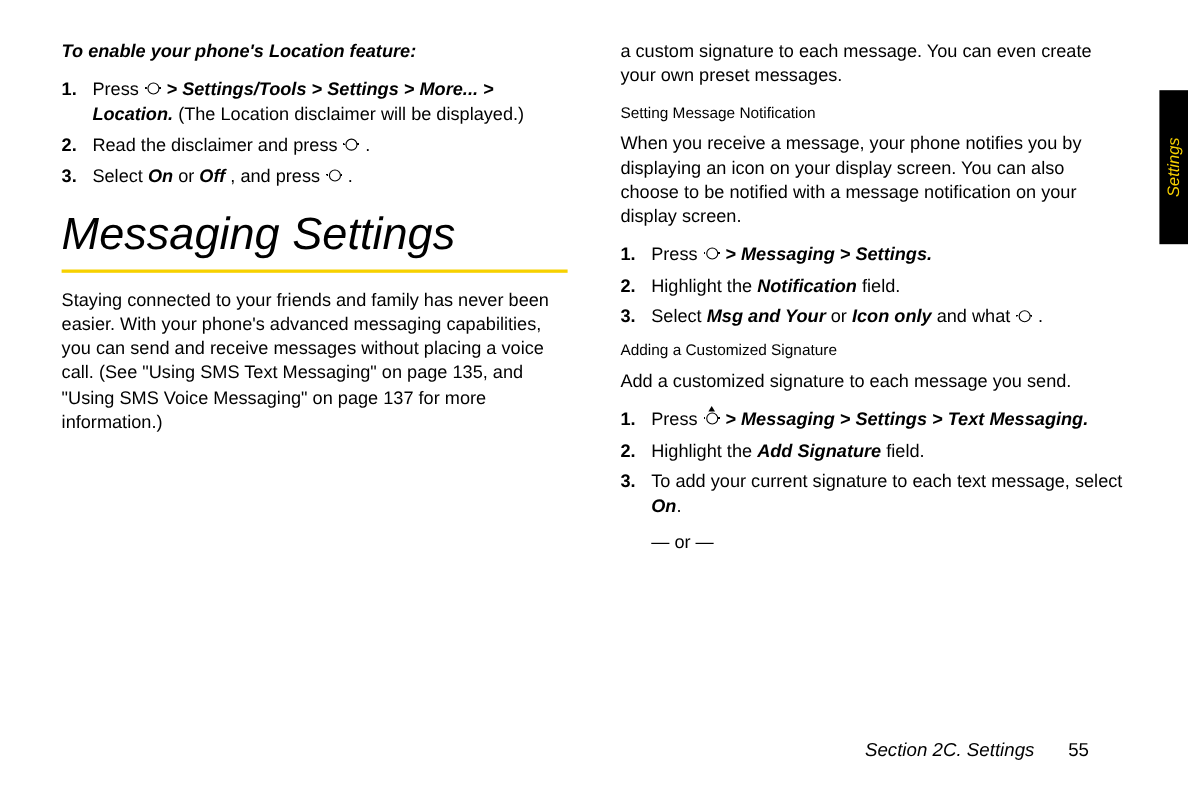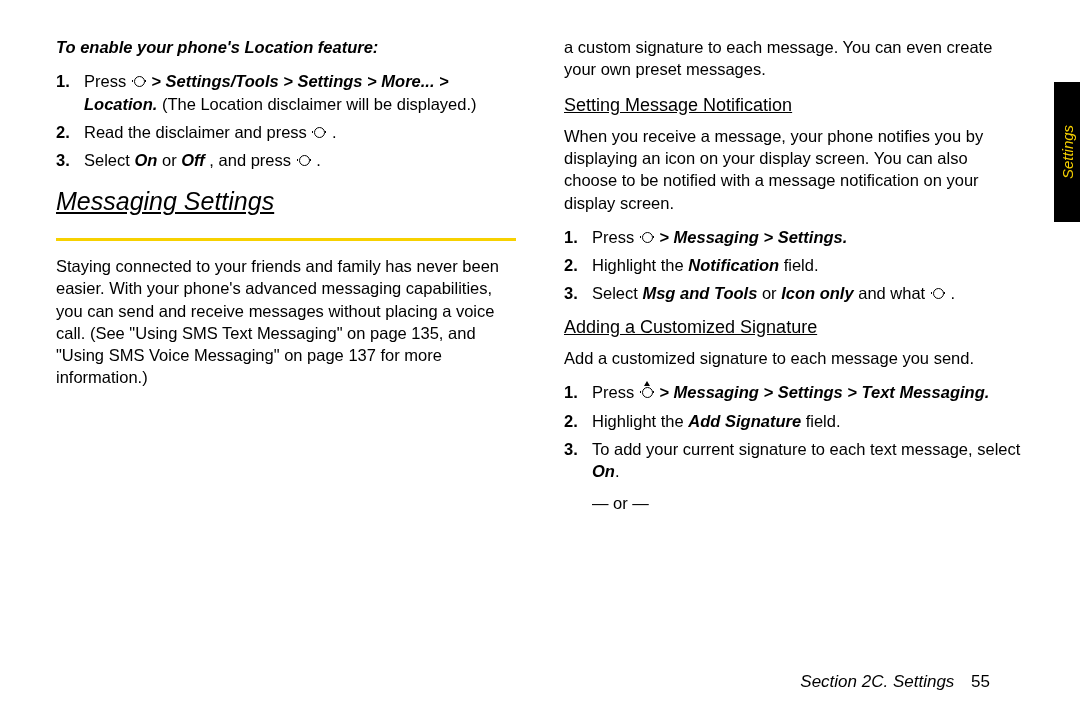--- a/index.html
+++ b/index.html
@@ -17,48 +17,46 @@
     height: 608px;
   }
   .col { flex: 1; font-size: 16.5px; line-height: 1.35; }
   .col p { margin-bottom: 12px; }
   .enable-title { font-style: italic; font-weight: 600; margin-bottom: 10px; }
   ol { list-style: none; padding-left: 28px; margin-bottom: 10px; }
   ol li { position: relative; margin-bottom: 6px; line-height: 1.35; }
   ol li .num { position: absolute; left: -28px; font-weight: 700; }
   .boldital { font-style: italic; font-weight: 700; text-align: center; }
   h1.section-heading {
-    font-size: 25px;
+    font-size: 41px;
     font-style: italic;
     font-weight: 400;
     margin-top: 14px;
-    margin-bottom: 19px;
-    text-decoration: underline;
+    margin-bottom: 4px;
   }
   .yellow-rule {
     border: none;
     border-top: 3px solid #f7d100;
     margin: 4px 0 14px 0;
   }
   h2.subheading {
-    font-size: 18px;
+    font-size: 14px;
     font-weight: 400;
     margin-top: 4px;
     margin-bottom: 8px;
-    text-decoration: underline;
   }
   .or-line { padding-left: 28px; margin-top:4px; }
   .footer {
     position: absolute;
     bottom: 28px;
     right: 90px;
     font-style: italic;
     font-size: 17px;
   }
-  .footer .pn { font-style: normal; margin-left: 12px; text-align: right; }
+  .footer .pn { font-style: normal; margin-left: 26px; text-align: right; }
   .tab {
     position: absolute;
     right: 0;
     top: 82px;
     width: 26px;
     height: 140px;
     background: #000;
   }
   .tab span {
     position: absolute;
@@ -165,21 +163,21 @@
         </li>
         <li>
           <span class="num">2.</span>
           <span>Highlight the </span>
           <span class="boldital">Notification</span>
           <span> field.</span>
         </li>
         <li>
           <span class="num">3.</span>
           <span>Select </span>
-          <span class="boldital">Msg and Tools</span>
+          <span class="boldital">Msg and Your</span>
           <span> or </span>
           <span class="boldital">Icon only</span>
           <span> and what </span>
           <span class="oicon"></span>
           <span>.</span>
         </li>
       </ol>
 
       <h2 class="subheading">Adding a Customized Signature</h2>
       <p>Add a customized signature to each message you send.</p>

